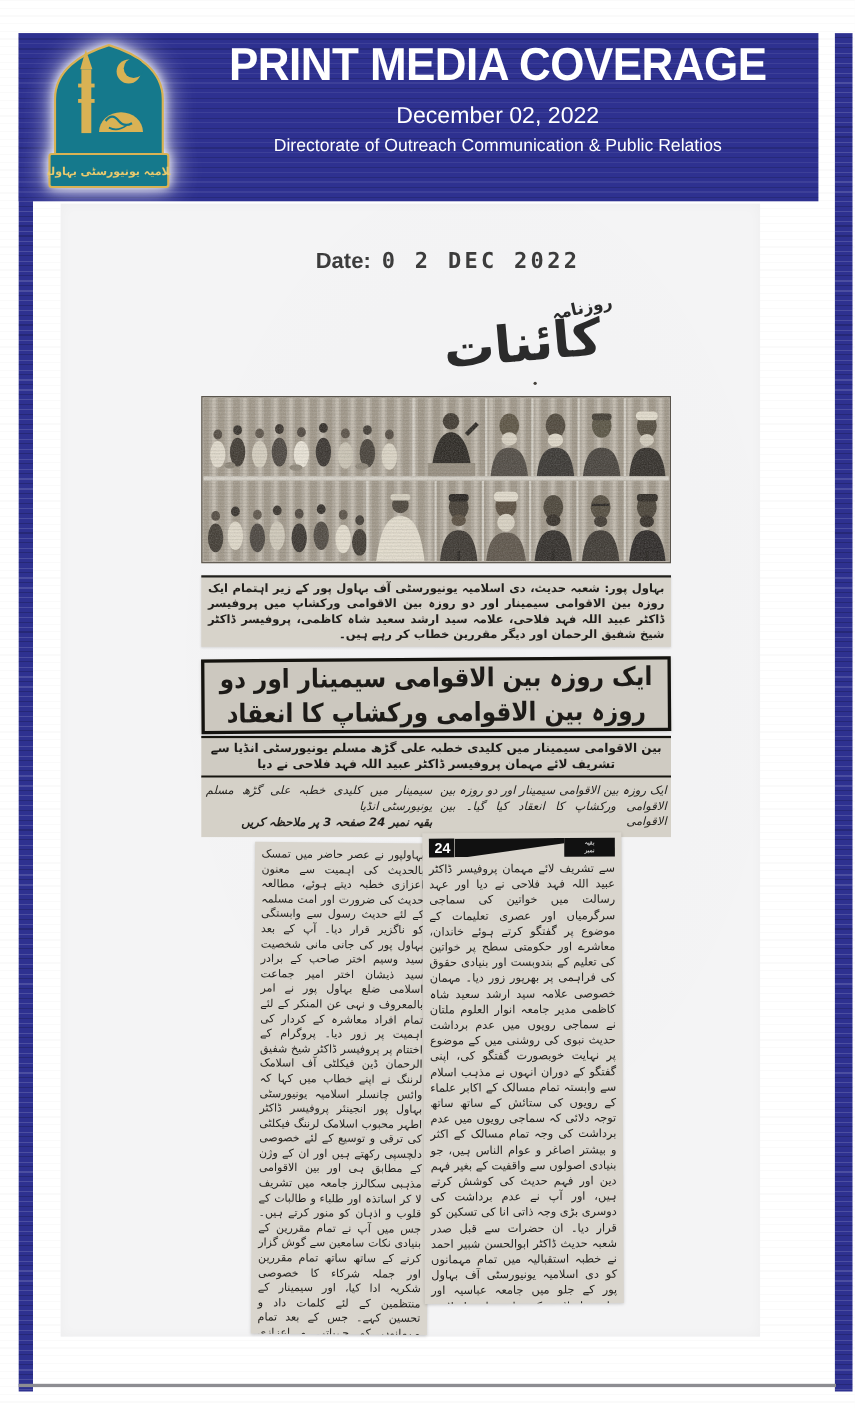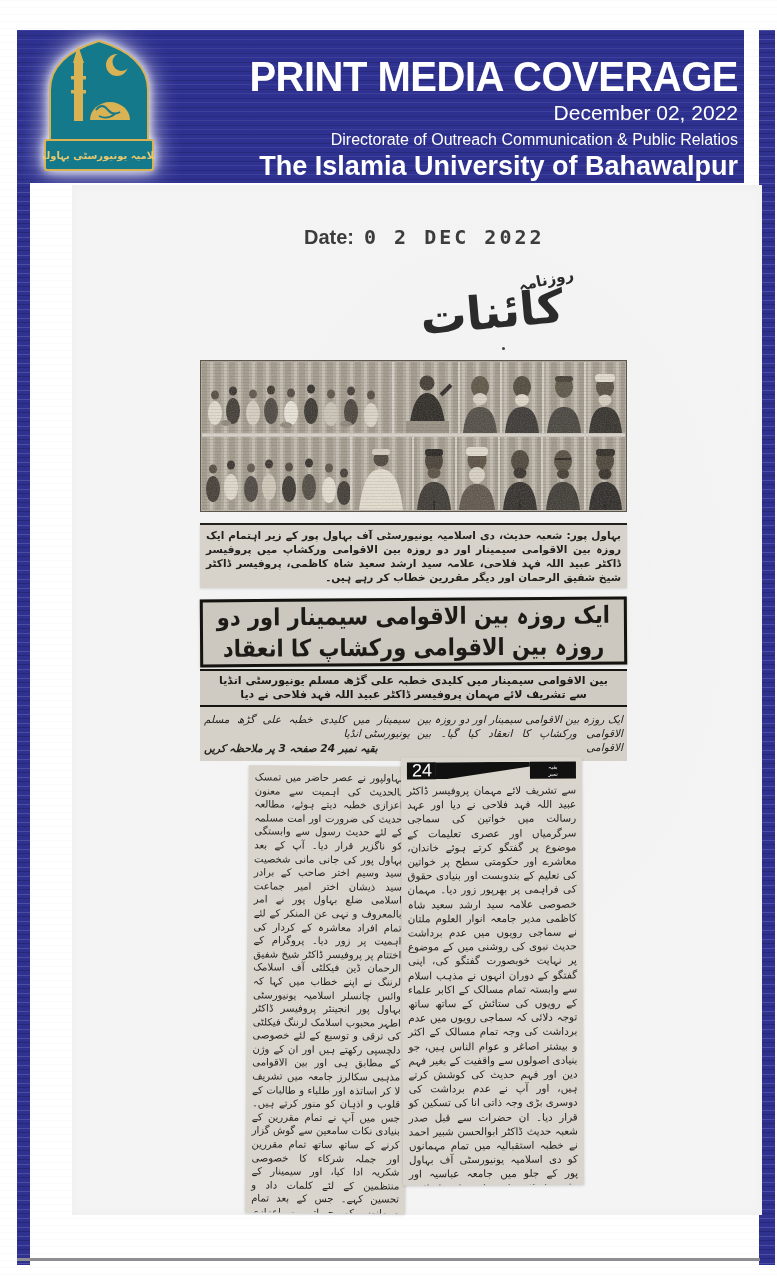--- a/index.html
+++ b/index.html
@@ -20,29 +20,29 @@
 
   
   .banner{
     position:absolute;left:17px;top:30px;width:727px;height:153px;
     background:
       repeating-linear-gradient(180deg, rgba(255,255,255,0.07) 0 1px, transparent 1px 5px, rgba(0,0,0,0.15) 5px 6px, transparent 6px 9px),
       #2e3190;
   }
   .logo-wrap{position:absolute;left:26px;top:6px;width:112px;height:140px;
     filter:drop-shadow(0 0 5px rgba(255,255,255,0.95)) drop-shadow(0 0 12px rgba(255,255,255,0.8));}
-  .banner-text{position:absolute;left:150px;right:6px;top:24px;text-align:right;color:#ffffff;}
+  .banner-text{position:absolute;left:150px;right:6px;top:7px;text-align:center;color:#ffffff;}
   .banner-title{font-size:40px;font-weight:bold;letter-spacing:-0.5px;line-height:44px;transform:scaleY(1.05);}
-  .banner-date{font-size:21px;font-weight:normal;line-height:25px;margin-top:2px;}
+  .banner-date{font-size:21px;font-weight:normal;line-height:25px;margin-top:12px;}
   .banner-dir{font-size:16px;font-weight:normal;line-height:20px;margin-top:5px;}
   .banner-univ{font-size:27px;font-weight:bold;line-height:31px;margin-top:1px;}
 
   
   .page{
-    position:absolute;left:72px;top:185px;width:690px;height:1030px;
+    position:absolute;left:55px;top:185px;width:636px;height:1030px;
     background:
       radial-gradient(ellipse at 60% 40%, rgba(0,0,0,0.012), transparent 60%),
       #f4f4f5;
     box-shadow:inset 0 0 12px rgba(0,0,0,0.03);
   }
   .date-stamp{position:absolute;left:232px;top:40px;white-space:nowrap;color:#3c3c3c;}
   .date-stamp .lbl{font-size:20px;font-weight:bold;font-family:"Liberation Sans",sans-serif;}
   .date-stamp .val{font-size:20px;font-weight:bold;font-family:"DejaVu Sans Mono",monospace;letter-spacing:3px;margin-left:10px;}
 
   .masthead{position:absolute;left:290px;top:88px;width:220px;height:80px;color:#2b2b2b;}
@@ -56,34 +56,34 @@
     font-family:"DejaVu Sans",sans-serif;color:#1d1b18;}
   .photo{position:relative;width:425px;height:150px;border:1px solid #5a554d;background:#b6aea2;}
   .caption{background:#d7d3ca;border-top:2px solid #20201d;padding:3px 6px 4px 6px;
     font-size:10.5px;font-weight:bold;line-height:14px;text-align:justify;color:#23211d;
     box-shadow:0 1px 2px rgba(0,0,0,0.12);}
   .headline-box{margin-top:3px;border:3px solid #14130f;background:#ccc8bf;
     min-height:58px;display:flex;align-items:center;justify-content:center;
     padding:2px 8px;transform:rotate(-0.4deg);box-shadow:0 1px 3px rgba(0,0,0,0.15);}
   .headline-box .h{font-size:21px;font-weight:bold;line-height:28px;text-align:center;transform:scaleY(1.12);}
   .subhead{margin-top:3px;border-top:2px solid #16150f;border-bottom:2px solid #16150f;background:#cfcbc2;
-    padding:3px 19px;font-size:11px;font-weight:bold;line-height:14px;text-align:center;}
+    padding:3px 8px;font-size:11px;font-weight:bold;line-height:14px;text-align:center;}
   .lead{background:#d5d1c8;padding:5px 4px 6px 4px;display:flex;gap:7px;}
   .lead .col{flex:1 1 0;font-size:10.5px;line-height:14px;text-align:justify;color:#24221e;font-style:italic;}
-  .lead .col .cont{display:block;font-weight:bold;text-align:left;margin-top:1px;}
+  .lead .col .cont{display:block;font-weight:bold;text-align:right;margin-top:1px;}
   .body-area{position:relative;height:460px;}
   .scrap{position:absolute;background:#d9d5cd;box-shadow:0 1px 3px rgba(0,0,0,0.18);padding:5px 6px;box-sizing:border-box;overflow:hidden;}
   .scrap.left-col{left:47px;top:5px;width:160px;height:447px;transform:rotate(0.5deg);}
   .scrap.right-col{left:202px;top:-4px;width:181px;height:428px;transform:rotate(-0.3deg);}
   .scrap p{margin:0;font-size:10px;line-height:13.6px;text-align:justify;color:#24221e;}
   .scrap.right-col p{font-size:10.3px;line-height:14.2px;}
   
   .badge-row{direction:ltr;display:flex;align-items:stretch;height:17px;margin:0 0 4px 0;}
   .badge-num{background:#111;color:#fff;font-family:"Liberation Sans",sans-serif;
-    font-weight:normal;font-size:18px;line-height:17px;padding:0 4px 0 5px;}
+    font-weight:bold;font-size:13px;line-height:17px;padding:0 4px 0 5px;}
   .badge-wedge{flex:1 1 auto;background:#111;
     clip-path:polygon(0 0,100% 0,100% 28%,10% 100%,0 100%);}
   .badge-note{width:46px;background:#111;color:#fff;font-size:5.5px;line-height:7px;
     text-align:center;display:flex;flex-direction:column;justify-content:center;direction:rtl;}
   .speck{position:absolute;background:#44403a;border-radius:50%;}
 </style>
 </head>
 <body>
 
 <div class="strip left"></div>
@@ -104,21 +104,20 @@
       <path d="M53,74 q6,-8 12,0 q5,6 12,2" stroke="#15798c" stroke-width="2" fill="none"></path>
       <path d="M56,80 q8,4 16,-2" stroke="#15798c" stroke-width="1.6" fill="none"></path>
       <rect x="2" y="104" width="108" height="30" rx="2" fill="#15798c" stroke="#d9b254" stroke-width="2"></rect>
       <text x="56" y="123" text-anchor="middle" font-size="10" font-weight="bold" fill="#e8c96e" font-family="DejaVu Sans, sans-serif">اسلامیہ یونیورسٹی بہاولپور</text>
     </svg>
   </div>
   <div class="banner-text">
     <div class="banner-title">PRINT MEDIA COVERAGE</div>
     <div class="banner-date">December 02, 2022</div>
     <div class="banner-dir">Directorate of Outreach Communication &amp; Public Relatios</div>
-    <div class="banner-univ">The Islamia University of Bahawalpur</div>
   </div>
 </header>
 
 <main class="page">
 
   <div class="date-stamp">
     <span class="lbl">Date:</span><span class="val">0 2 DEC 2022</span>
   </div>
 
   <div class="masthead">

